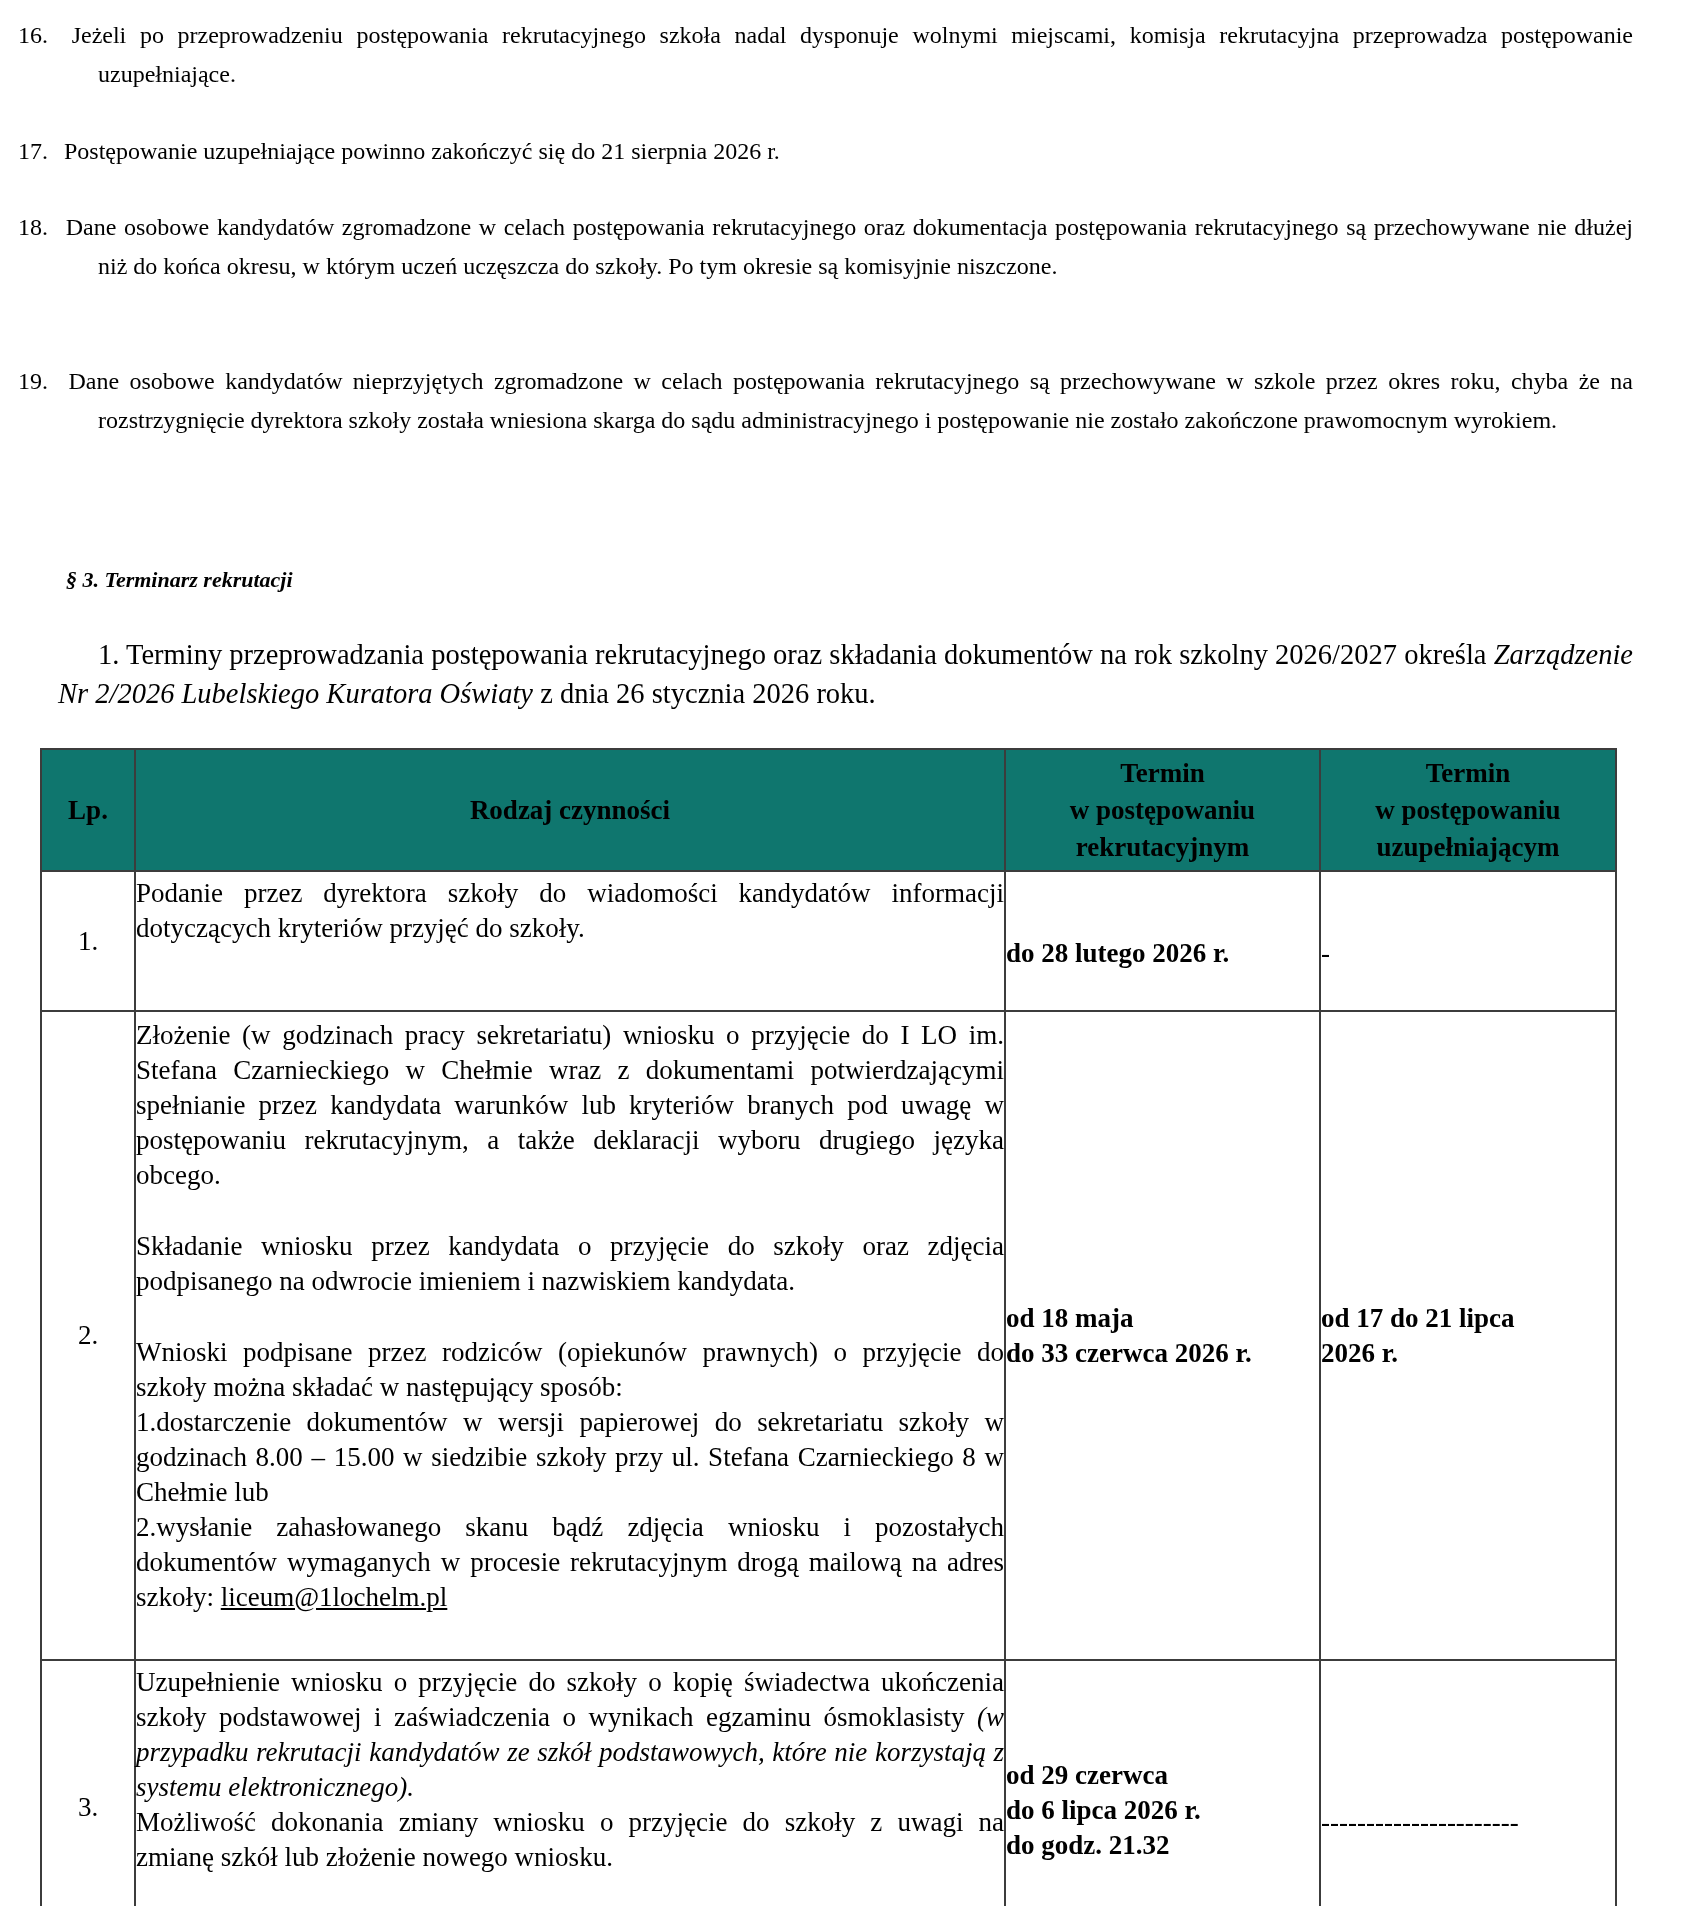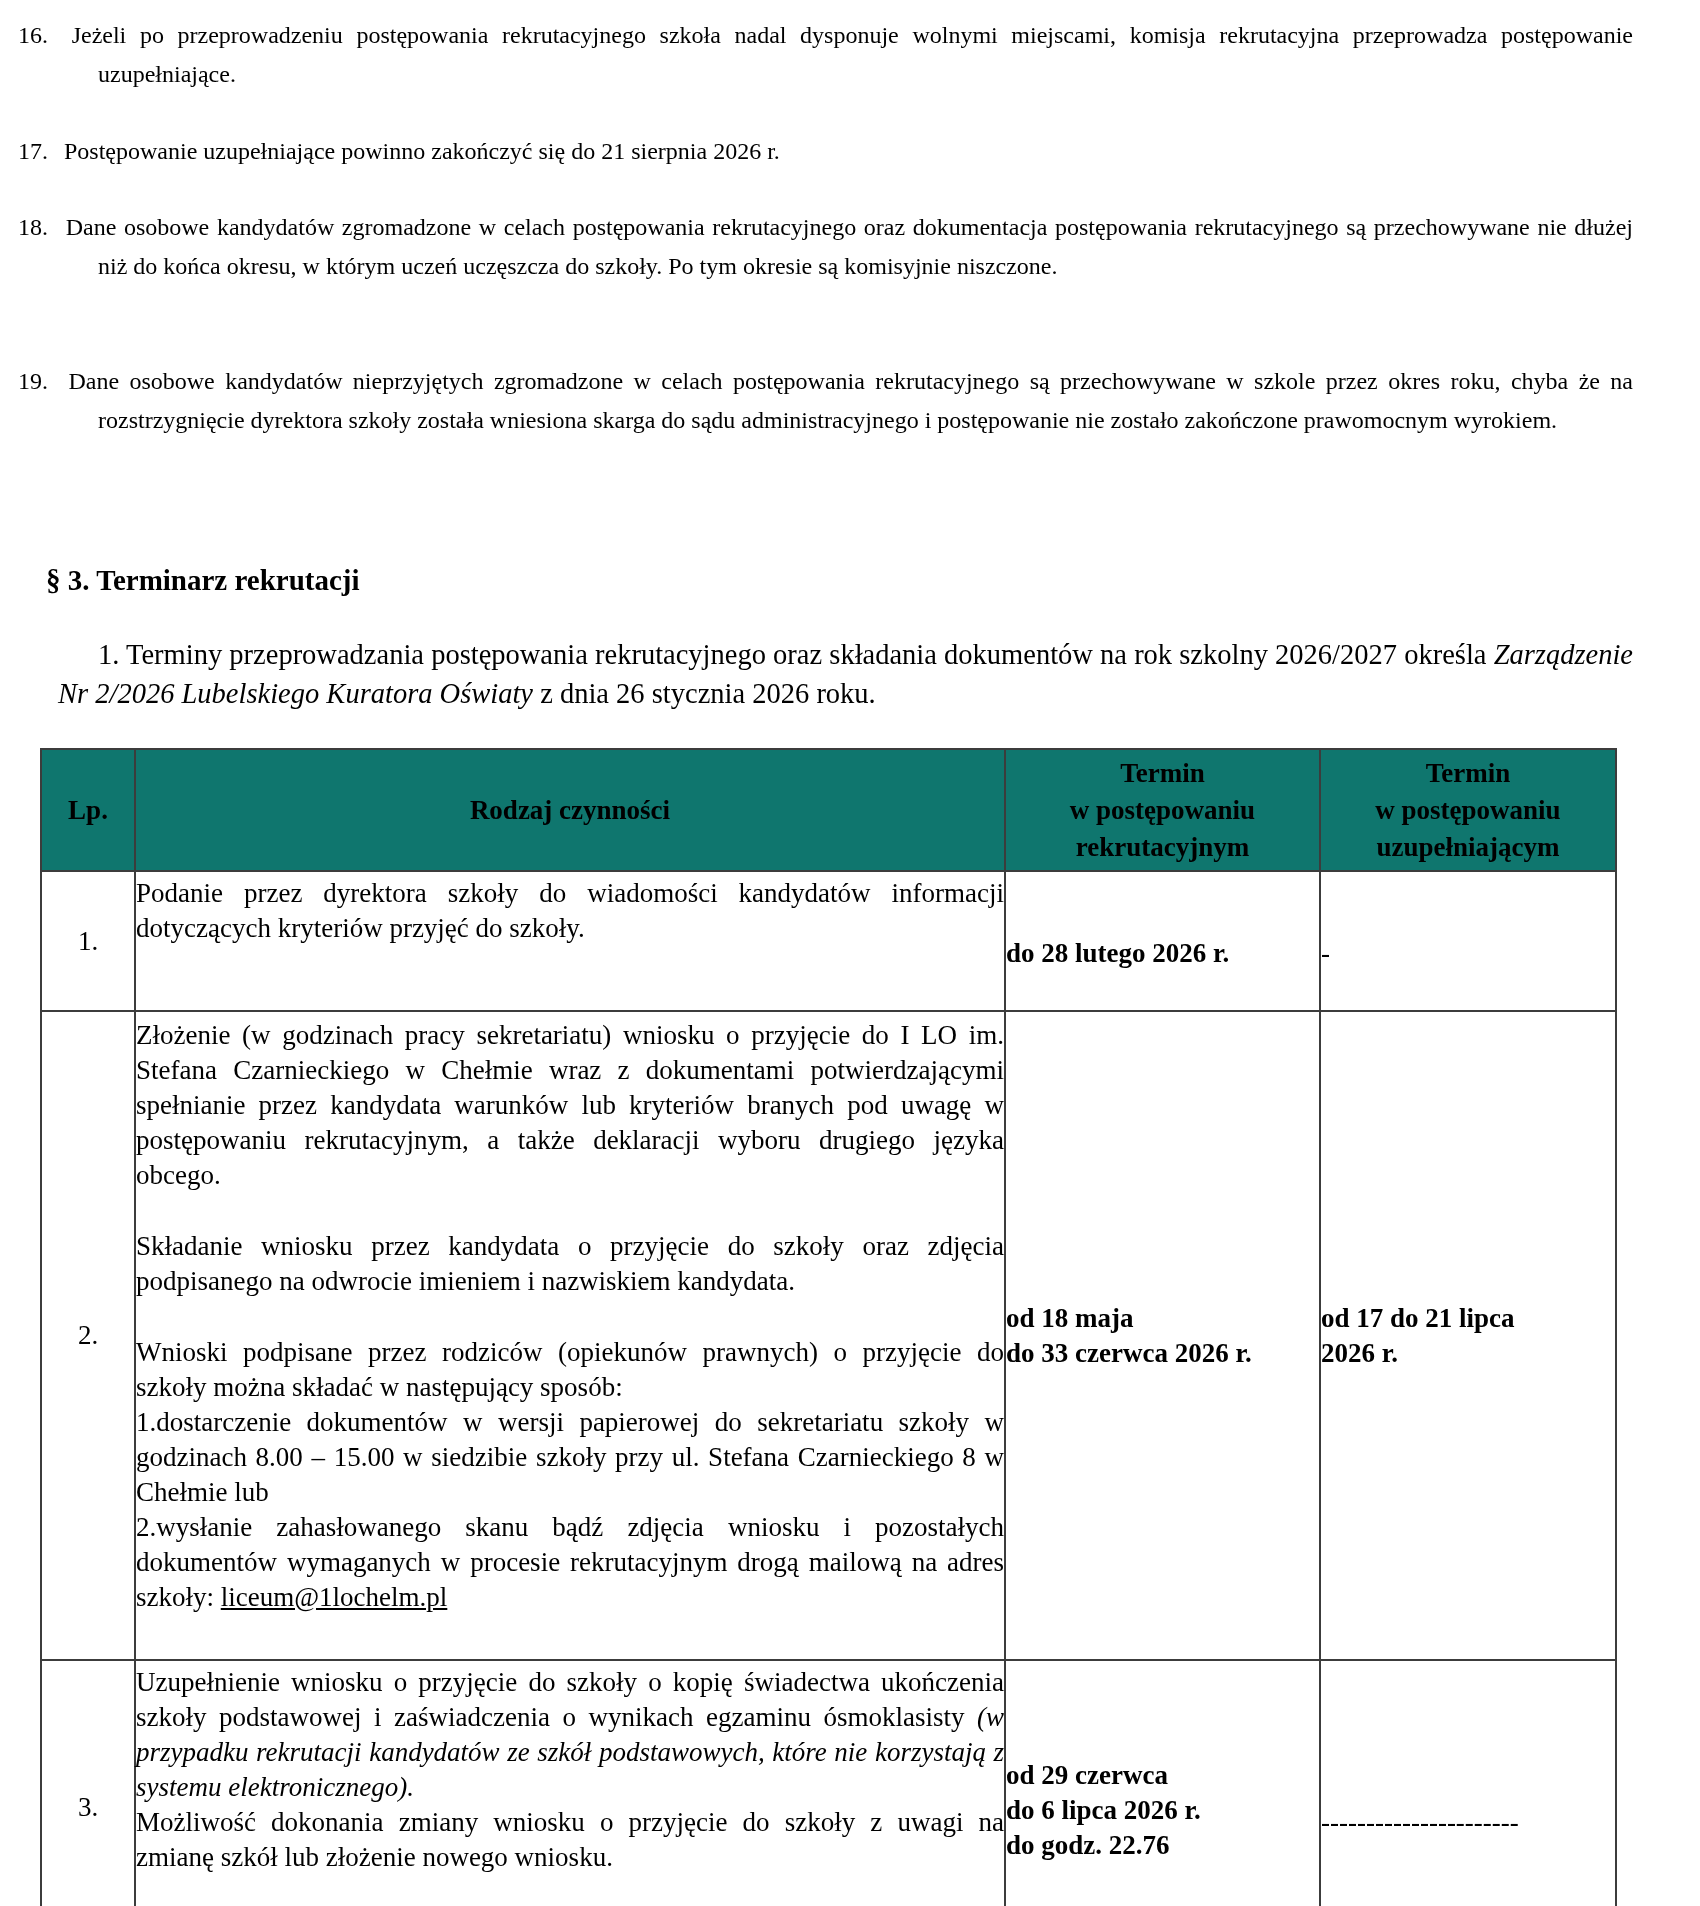--- a/index.html
+++ b/index.html
@@ -2,21 +2,21 @@
 <html><head>
 <meta charset="utf-8">
 <style>
   html, body { margin: 0; padding: 0; background: #ffffff; }
   body { width: 1700px; height: 1906px; position: relative; overflow: hidden;
          font-family: "Liberation Serif", "DejaVu Serif", serif; color: #000; }
   .para { position: absolute; left: 58px; width: 1575px; font-size: 24px; line-height: 38.5px;
           text-align: justify; }
   .para.hang { padding-left: 40px; text-indent: -40px; box-sizing: border-box; }
   .para .num { display: inline-block; }
-  .heading { position: absolute; left: 46px; top: 561px; font-size: 29px; font-weight: bold; line-height: 38px; }
+  .heading { position: absolute; left: 66px; top: 561px; font-size: 22px; font-weight: bold; line-height: 38px; font-style: italic; }
   .p1 { position: absolute; left: 58px; width: 1575px; top: 636px; font-size: 28.5px; line-height: 38.5px;
         text-align: justify; text-indent: 40px; }
   .p1 i { font-style: italic; }
 
   table.sched { position: absolute; left: 40px; top: 748px; width: 1575px; border-collapse: collapse;
                 table-layout: fixed; font-size: 27px; line-height: 35px; }
   table.sched th, table.sched td { border: 2px solid #3c3c3c; padding: 0; vertical-align: middle; }
   table.sched thead th { background: #0f766e; font-weight: bold; text-align: center; height: 120px;
                          line-height: 37px; font-size: 27px; }
   table.sched col.c1 { width: 94px; }
@@ -119,18 +119,18 @@
     </tr>
     <tr class="r3">
       <td class="lp">3.</td>
       <td class="desc">
         <p><span>Uzupełnienie wniosku o przyjęcie do szkoły o kopię świadectwa ukończenia szkoły podstawowej i zaświadczenia o wynikach egzaminu ósmoklasisty </span><span class="it">(w przypadku rekrutacji kandydatów ze szkół podstawowych, które nie korzystają z systemu elektronicznego).</span></p>
         <p>Możliwość dokonania zmiany wniosku o przyjęcie do szkoły z uwagi na zmianę szkół lub złożenie nowego wniosku.</p>
       </td>
       <td class="date">
         <span>od 29 czerwca</span><br>
         <span>do 6 lipca 2026 r.</span><br>
-        <span>do godz. 22.76</span>
+        <span>do godz. 21.32</span>
       </td>
       <td class="date date4" style="font-weight:normal;">----------------------</td>
     </tr>
   </tbody>
 </table>
 
 </body></html>

